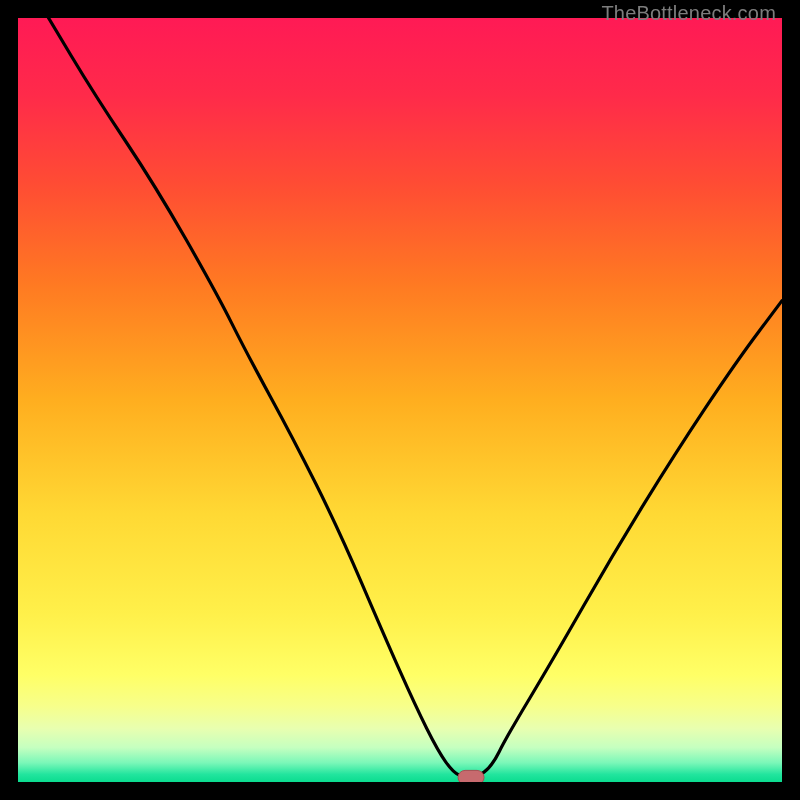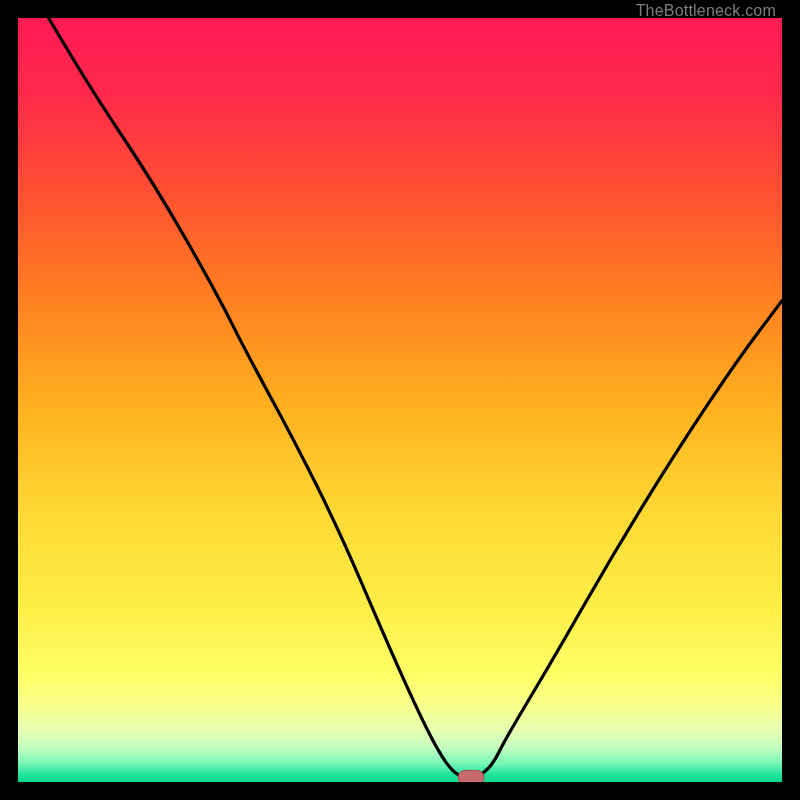--- a/index.html
+++ b/index.html
@@ -24,21 +24,21 @@
     left: 0;
     top: 0;
     width: 764px;
     height: 764px;
   }
   .watermark {
     position: absolute;
     top: 2px;
     right: 24px;
     color: #7d7d7d;
-    font-size: 16px;
+    font-size: 20px;
     font-weight: 500;
     letter-spacing: 0.2px;
     user-select: none;
   }
 </style>
 </head>
 <body>
 
 <div class="frame">
   <svg class="plot" viewBox="0 0 764 764" preserveAspectRatio="none">

